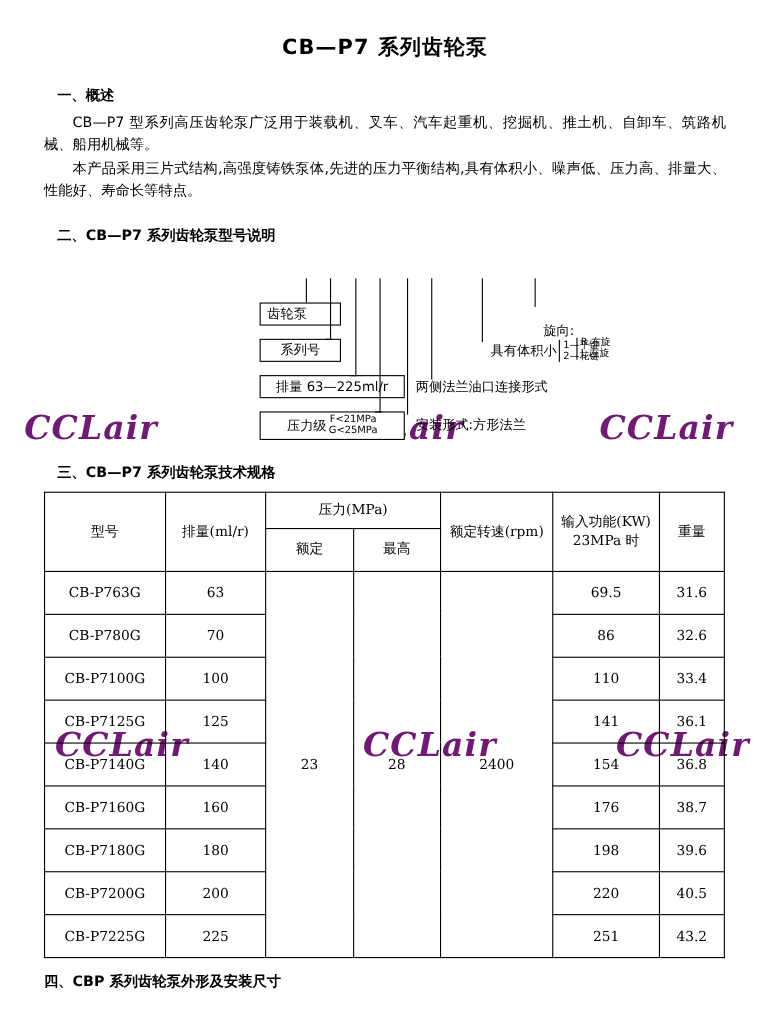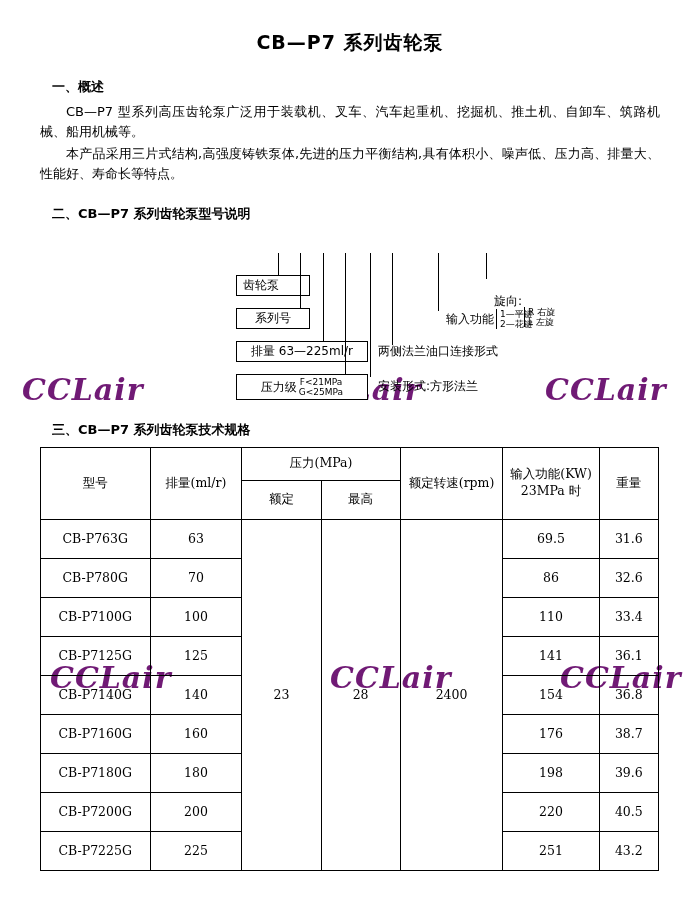--- a/index.html
+++ b/index.html
@@ -161,21 +161,21 @@
       <div class="lbl" style="left:196px; top:112px; width:118px; text-align:center;">排量 63—225ml/r</div>
       <div class="lbl" style="left:196px; top:145px; width:118px; text-align:center;">
         <span>压力级</span><span class="sub"><span>F&lt;21MPa</span><br><span>G&lt;25MPa</span></span>
       </div>
 
       <div class="lbl plain" style="left:452px; top:44px;">
         <span>旋向:</span><span class="sub" style="border-left:1px solid #000; padding-left:3px;margin-top:32px;"><span>R 右旋</span><br><span>L 左旋</span></span>
       </div>
 
       <div class="lbl plain" style="left:404px; top:78px;">
-        <span>输入功能</span><span class="sub" style="border-left:1px solid #000; padding-left:3px;"><span>1—平键</span><br><span>2—花键</span></span>
+        <span>具有体积小</span><span class="sub" style="border-left:1px solid #000; padding-left:3px;"><span>1—平键</span><br><span>2—花键</span></span>
       </div>
 
       <div class="lbl plain" style="left:336px; top:113px;">两侧法兰油口连接形式</div>
 
       <div class="lbl plain" style="left:336px; top:148px;">安装形式:方形法兰</div>
 
       <div class="vline" style="left:238px; top:24px; height:22px;"></div>
       <div class="vline" style="left:260px; top:24px; height:55px;"></div>
       <div class="vline" style="left:283px; top:24px; height:88px;"></div>
       <div class="vline" style="left:305px; top:24px; height:121px;"></div>
@@ -263,15 +263,16 @@
         </tr>
         <tr>
           <td>CB-P7225G</td>
           <td>225</td>
           <td>251</td>
           <td>43.2</td>
         </tr>
       </tbody>
     </table>
 
+    <div class="foot-head">四、CBP 系列齿轮泵外形及安装尺寸</div>
 
   </div>
 </div>
 
 </body></html>

